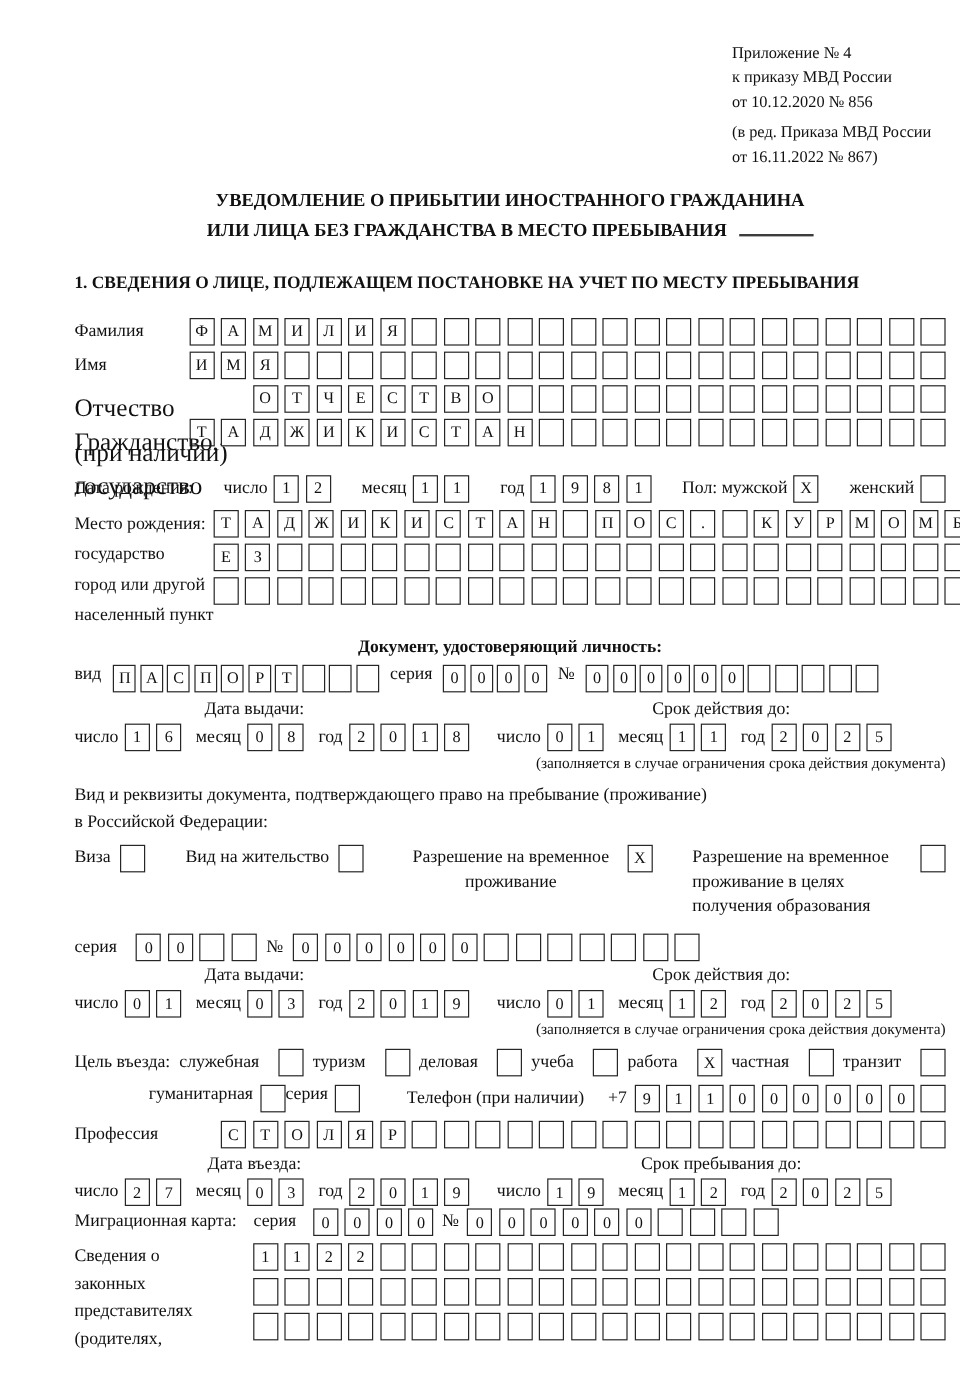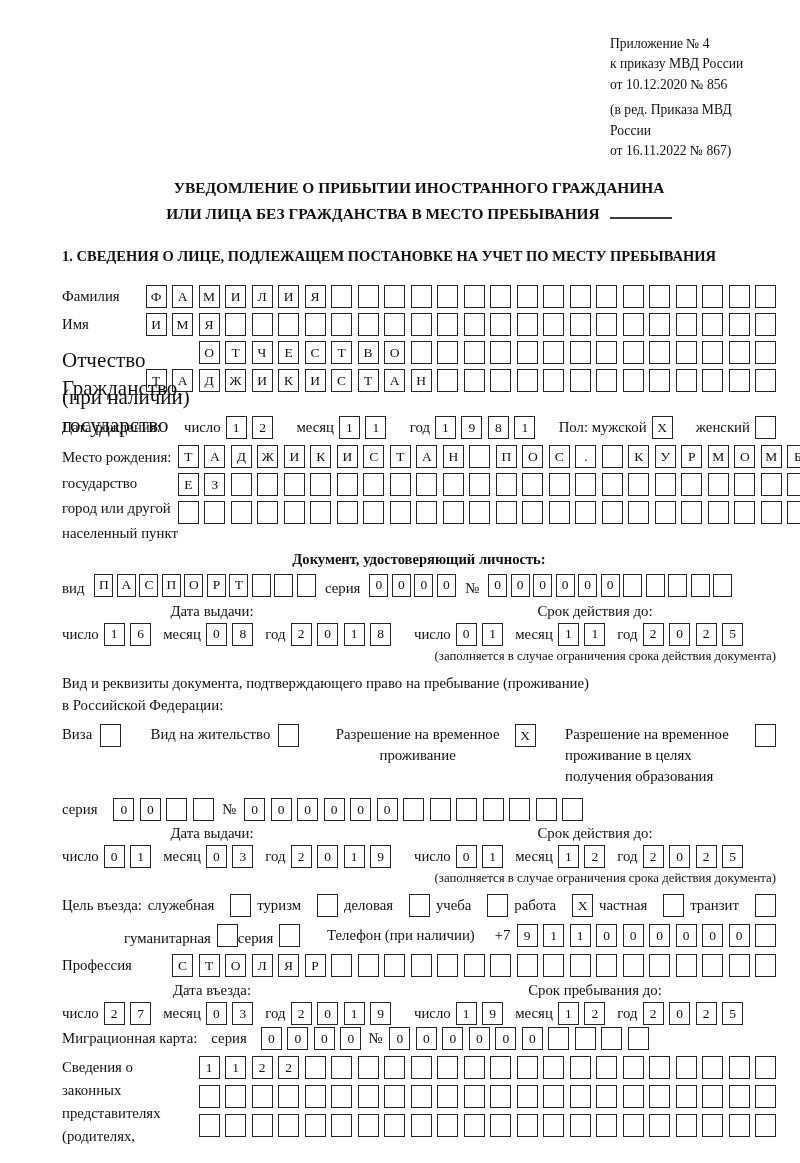--- a/index.html
+++ b/index.html
@@ -1,19 +1,19 @@
 <!DOCTYPE html>
 <html><head>
 <meta charset="utf-8">
 <style>
   * { margin:0; padding:0; box-sizing:border-box; }
   html,body { background:#ffffff; }
   body { width:800px; height:1163px; overflow:hidden; color:#111;
          font-family:"Liberation Serif","DejaVu Serif",serif; }
-  .page { width:800px; height:1163px; padding:34px 24px 0 62px; }
+  .page { width:800px; height:1163px; padding:34px 12px 0 62px; }
 
   
   .hdr { margin-left:548px; font-size:13.6px; line-height:1.5; }
   .hdr .gap { margin-top:5px; }
   .forma { text-align:right; font-weight:bold; font-size:15px; margin-top:12px; letter-spacing:.4px; }
 
   
   .title { text-align:center; font-weight:bold; font-size:15.4px; line-height:1.65; margin-top:14px; }
   .tuline { display:inline-block; width:62px; border-bottom:2px solid #3c3c3c; height:.85em; margin-left:10px; }
   .sec { font-weight:bold; font-size:14.5px; margin-top:22px; margin-bottom:20px; }
@@ -39,21 +39,21 @@
   
   .blk { display:flex; align-items:flex-start; margin-bottom:4px; }
   .blk .llines { flex:1; font-size:14.8px; line-height:1.72; }
   .blk .llines div { white-space:nowrap; }
   .blk .strips { display:flex; flex-direction:column; gap:5px; }
   .reps .llines { line-height:1.55; }
   .reps .strips { gap:6px; }
 
   .dochead { text-align:center; font-weight:bold; font-size:14.6px; margin:2px 0 6px; }
 
-  .vidrow { display:flex; align-items:flex-end; margin-bottom:6px; font-size:14.8px;font-family:Liberation Serif, serif; }
+  .vidrow { display:flex; align-items:flex-start; margin-bottom:6px; font-size:14.8px;font-family:Liberation Serif, serif; }
   .vidrow .m { margin:0 9px; } .vidrow .m1 { margin-right:10px; }
 
   
   .dpair { display:flex; margin-top:4px; }
   .dcol-l { width:352px; }
   .dcol-r { flex:1; }
   .dhead { text-align:center; font-size:14.8px; margin-bottom:3px; }
   .dcol-l .dhead { width:300px; }
   .dgrp { display:flex; align-items:center; font-size:14.8px; }
   .dgrp .sub { margin-right:5px; } .dgrp .sp { margin-left:12px; }
@@ -69,21 +69,21 @@
   .cbg.c2 .cap { max-width:178px; text-align:center; }
   .cbg.c3 .cap { max-width:182px; text-align:left; }
 
   .serrow { display:flex; align-items:center; font-size:14.8px; margin-bottom:2px; }
   .serrow .m { margin:0 8px; }
 
   
   .purow { display:flex; justify-content:space-between; align-items:center; font-size:14.8px; margin-bottom:7px; }
   .purow .pg { display:flex; align-items:center; gap:16px; }
   .purow2 { display:flex; align-items:center; font-size:14.8px; margin-bottom:7px; }
-  .purow2 .pg { display:flex; align-items:flex-end; gap:6px; margin-right:26px; }
+  .purow2 .pg { display:flex; align-items:flex-start; gap:6px; margin-right:26px; }
   .purow2 .ph { margin-left:auto; display:flex; align-items:center; gap:6px; }
   .purow2 .pad { margin-left:62px; margin-right:0; }
 
   .mcrow { display:flex; align-items:center; font-size:14.8px; margin:2px 0 6px; }
   .mcrow .m { margin:0 7px; } .mcrow .m1 { margin-right:14px; }
 </style>
 </head>
 <body>
 
 <div class="page">

